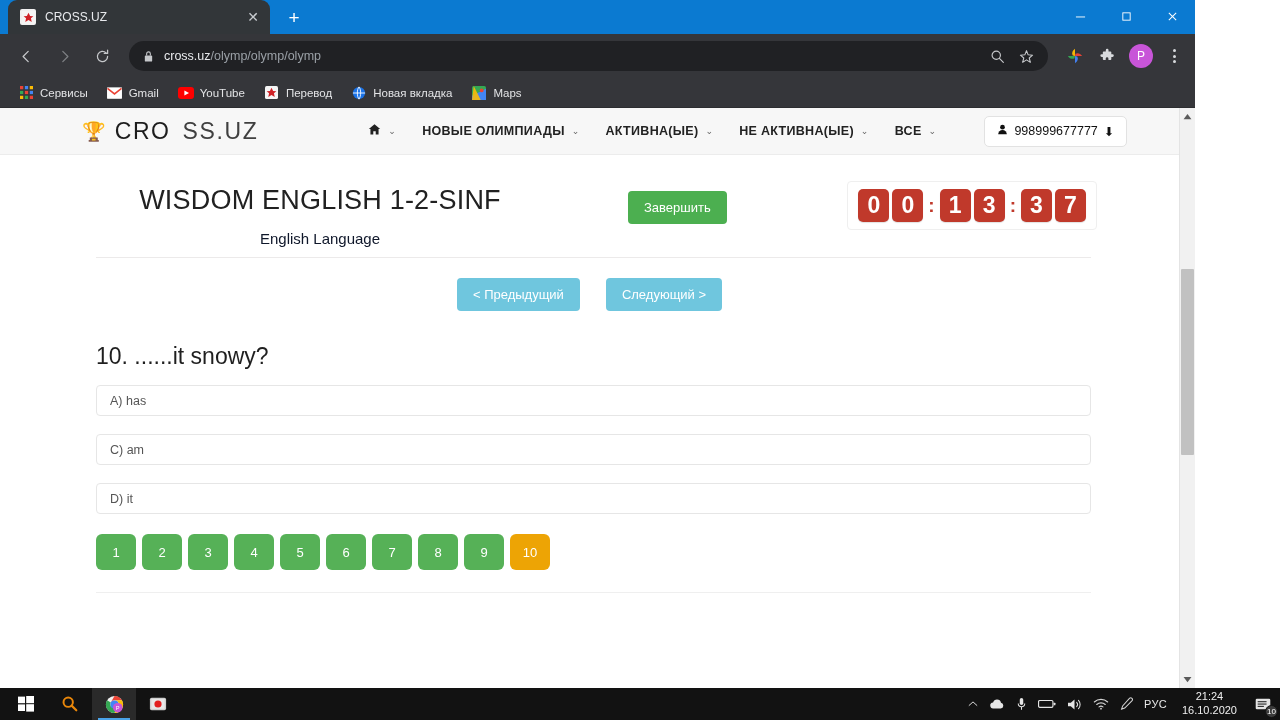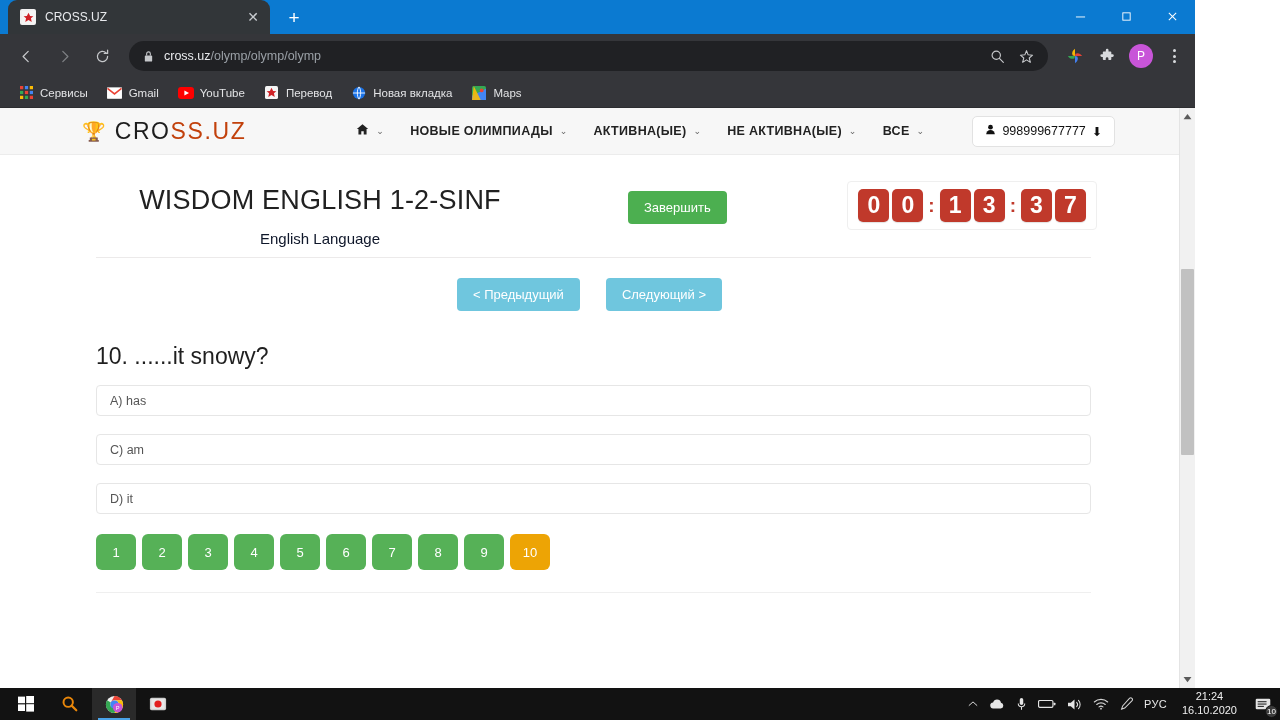--- a/index.html
+++ b/index.html
@@ -87,21 +87,21 @@
 
   
   .site-header {
     height: 47px; background: #f7f7f7; border-bottom: 1px solid #ececec;
     display: flex; align-items: center; padding: 0 26px;
   }
   .logo { display: flex; align-items: center; gap: 9px; margin-left: 56px; }
   .logo-mark { font-size: 19px; line-height: 1; }
   .logo-text { font-size: 23px; letter-spacing: 1.6px; font-weight: 400; }
   .logo-text .dark { color: #1d1d1d; }
-  .logo-text .accent { color: #c2410c; }
+  .logo-text .accent { color: #404040; margin-left: 12px; }
 
   .nav { display: flex; align-items: center; gap: 26px; margin-left: 110px; }
   .nav-item {
     display: flex; align-items: center; gap: 7px; font-size: 12.5px;
     font-weight: bold; color: #222; letter-spacing: .3px; white-space: nowrap;
   }
   .caret { font-size: 9px; color: #666; font-weight: normal; }
   .home-ico { font-size: 13px; color: #222; }
   .user-chip {
     margin-left: 22px; display: flex; align-items: center; gap: 6px;

